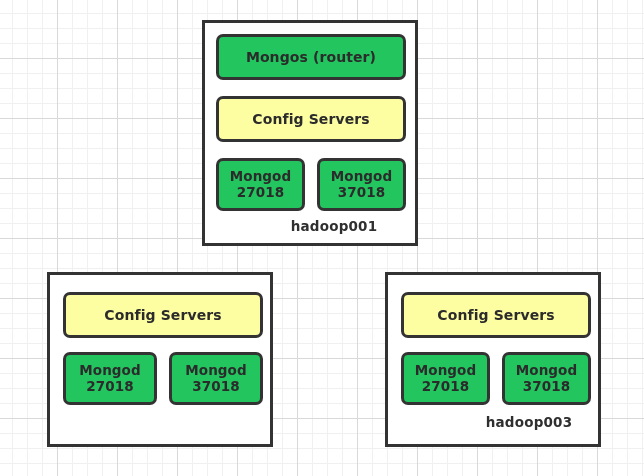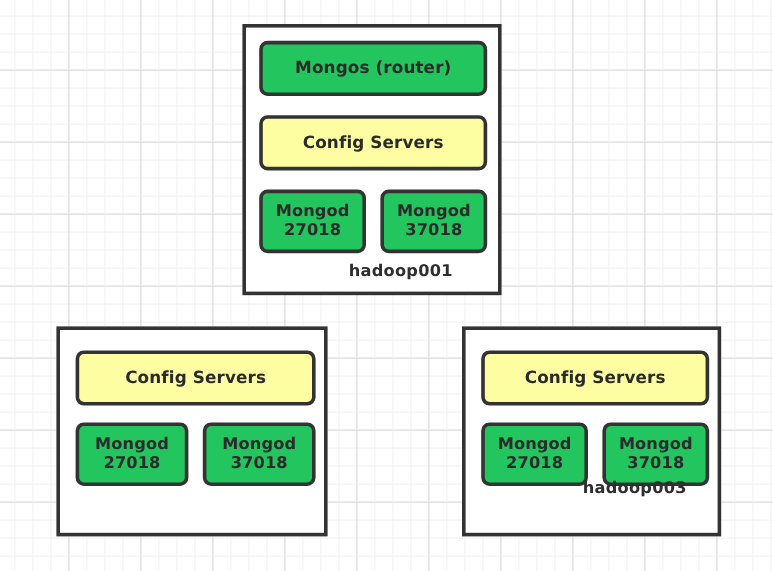--- a/index.html
+++ b/index.html
@@ -113,16 +113,16 @@
   <div class="host-box" style="left:385px; top:272px; width:216px; height:175px;">
 
     <div class="node config" style="left:13px; top:17px; width:190px; height:46px;">Config Servers</div>
 
     <div class="node mongod" style="left:13px; top:77px; width:89px; height:53px;">Mongod
 27018</div>
 
     <div class="node mongod" style="left:114px; top:77px; width:89px; height:53px;">Mongod
 37018</div>
 
-    <div class="host-label" style="top:124px;padding-left:24px;">hadoop003</div>
+    <div class="host-label" style="top:139px;padding-left:24px;">hadoop003</div>
   </div>
 
 </div>
 
 </body></html>

